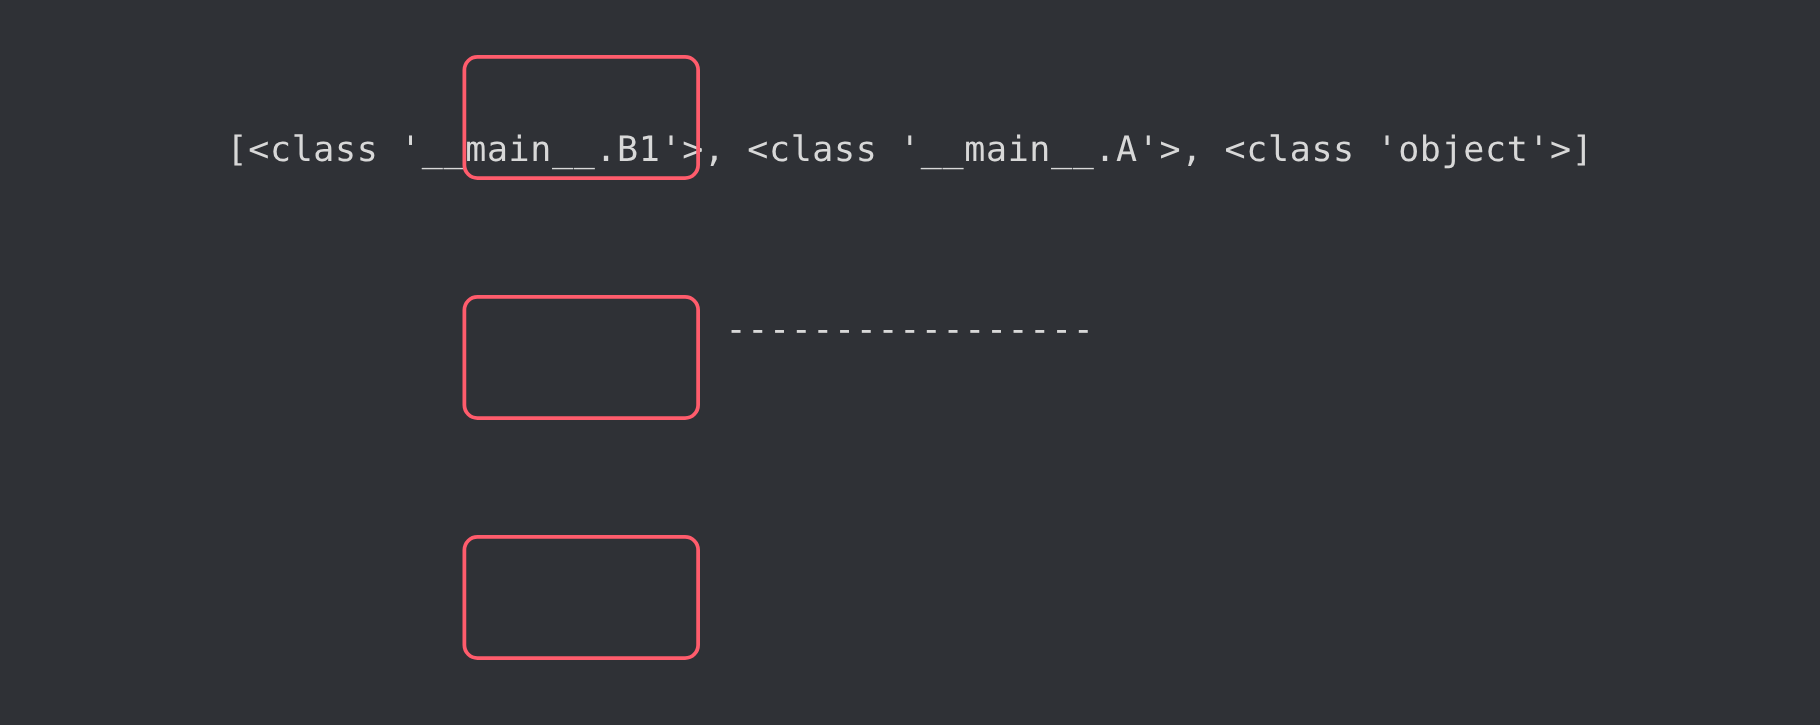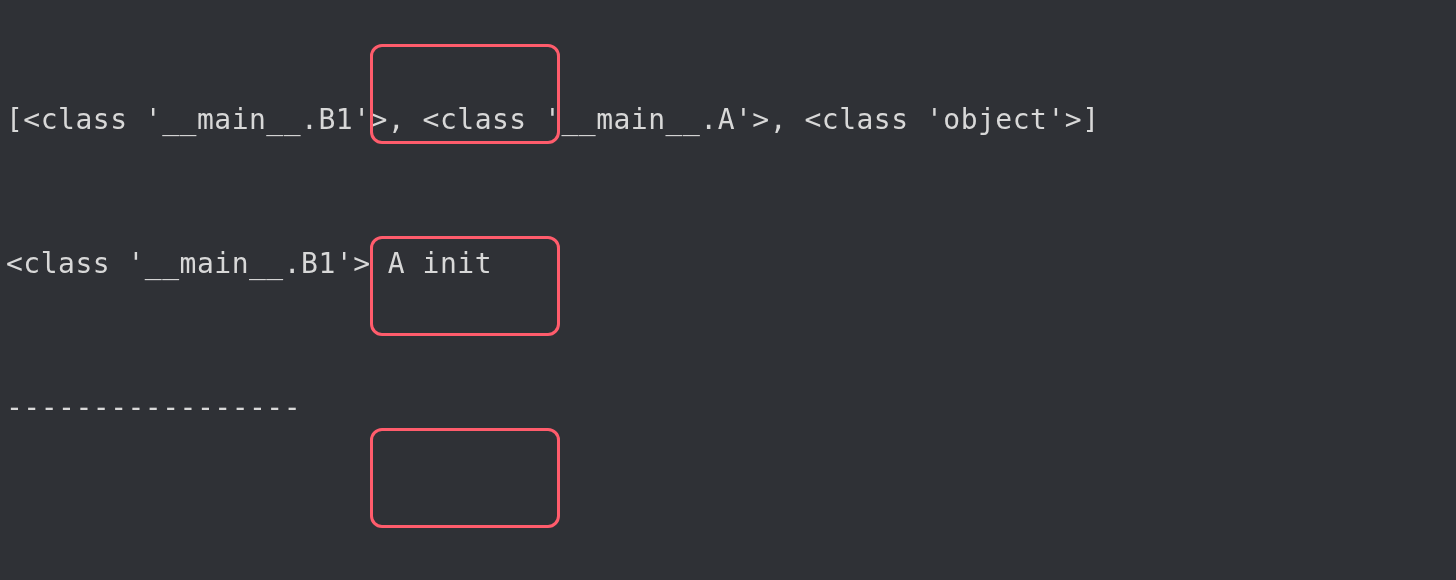--- a/index.html
+++ b/index.html
@@ -17,35 +17,35 @@
     color: #d8d8d8;
     letter-spacing: 0.5px;
     padding: 0 6px;
     position: relative;
     white-space: pre;
   }
   .line {
     display: block;
     position: relative;
     white-space: pre;
+    text-align: center;
   }
   .box {
     position: absolute;
     border: 3px solid #ff5c6c;
     border-radius: 12px;
     pointer-events: none;
     box-sizing: border-box;
   }
 </style>
 </head>
 <body>
 
 <div class="terminal">
   <span class="line">[&lt;class '__main__.B1'&gt;, &lt;class '__main__.A'&gt;, &lt;class 'object'&gt;]</span>
-  <span class="line">&lt;class '__main__.B1'&gt; A init</span>
   <span class="line">-----------------</span>
   
   
   
   
   
   
   
 
   

